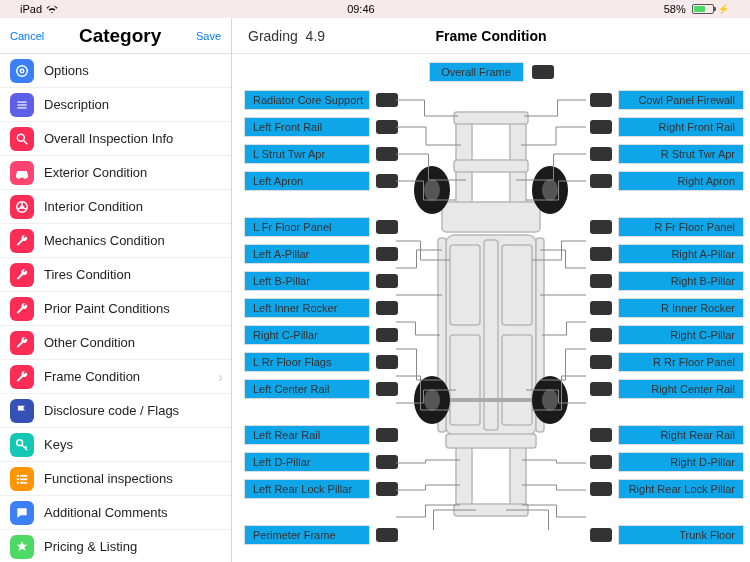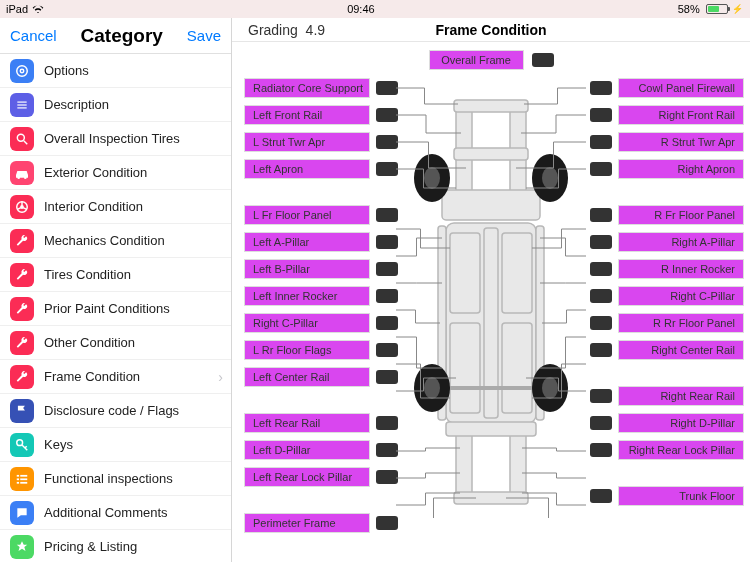--- a/index.html
+++ b/index.html
@@ -12,21 +12,21 @@
     overflow: hidden;
     position: relative;
   }
   
   .status-bar {
     height: 18px;
     background: #f6eaea;
     display: flex;
     justify-content: space-between;
     align-items: center;
-    padding: 0 6px;
+    padding: 0 20px;
     font-size: 11px;
     color: #000;
   }
   .status-left, .status-right { display: flex; align-items: center; gap: 4px; }
   .status-center { font-weight: 500; }
   .wifi-icon { width: 12px; height: 8px; }
   .battery-icon {
     width: 22px; height: 10px;
     border: 1px solid #555; border-radius: 2px;
     position: relative; display: inline-block;
@@ -52,58 +52,58 @@
     border-right: 1px solid #d6d6d6;
     background: #fff;
     display: flex; flex-direction: column;
   }
   .sidebar-header {
     height: 36px;
     display: flex; align-items: center; justify-content: space-between;
     padding: 0 10px;
     border-bottom: 1px solid #e0e0e0;
   }
-  .link { color: #007aff; font-size: 15px; }
+  .link { color: #007aff; font-size: 11px; }
   .sidebar-title { font-weight: 600; font-size: 19px; }
   .sidebar-list { flex:1; overflow:hidden; }
   .sidebar-item {
     display:flex; align-items:center; gap:10px;
     height:34px; padding:0 8px 0 10px;
     border-bottom: 1px solid #efefef;
     font-size: 13px; color:#222;
   }
   .sidebar-item .icon {
     width:24px; height:24px; border-radius:6px;
     display:flex; align-items:center; justify-content:center;
     color:#fff; flex-shrink:0;
   }
   .sidebar-item .chev { margin-left:auto; color:#c7c7cc; font-size:14px; }
 
   
   .main { flex:1; position:relative; background:#fff; }
   .main-header {
-    height:24px; display:flex; align-items:center; justify-content:space-between;
+    height:36px; display:flex; align-items:center; justify-content:space-between;
     padding:2px 16px; border-bottom:1px solid #e6e6e6;
   }
   .grading { font-size:14px; color:#333; }
   .main-title { font-weight:600; font-size:14px; position:absolute; left:50%; transform:translateX(-50%); }
 
   .diagram-wrap {
     position:relative;
     width: 100%;
     height: calc(100% - 36px);
     padding: 8px 0 0 0;
   }
 
   .overall-row {
     display:flex; justify-content:center; align-items:center;
     gap:8px; margin-bottom:8px;
   }
   .label-cell {
-    background:#d946ef; border:1px solid #ddd;
+    background:#0ea5e9; border:1px solid #ddd;
     font-size:11px; color:#333;
     height:20px; display:flex; align-items:center;
     padding: 0 8px;
     white-space:nowrap;
   }
   .label-cell.wide { width: 126px; }
   .label-cell.right { justify-content:flex-end; }
   .status-square {
     width:22px; height:14px; background:#333; border-radius:3px;
   }
@@ -185,21 +185,21 @@
           </span>
           <span>Description</span>
         </div>
         <div class="sidebar-item">
           <span class="icon c-red">
             <svg width="14" height="14" viewBox="0 0 24 24" fill="white">
               <circle cx="10" cy="10" r="6" fill="none" stroke="white" stroke-width="2.5"></circle>
               <line x1="15" y1="15" x2="21" y2="21" stroke="white" stroke-width="2.5"></line>
             </svg>
           </span>
-          <span>Overall Inspection Tires</span>
+          <span>Overall Inspection Info</span>
         </div>
         <div class="sidebar-item">
           <span class="icon c-pink">
             <svg width="16" height="14" viewBox="0 0 24 18" fill="white">
               <path d="M3 12l2-6h14l2 6v4H3z"></path>
               <circle cx="7" cy="16" r="2"></circle>
               <circle cx="17" cy="16" r="2"></circle>
             </svg>
           </span>
           <span>Exterior Condition</span>
@@ -405,20 +405,24 @@
               <div class="label-cell wide right">Right Apron</div>
               <div class="status-square"></div>
             </div>
             <div class="spacer"></div>
             <div class="label-row right">
               <div class="label-cell wide right">R Fr Floor Panel</div>
               <div class="status-square"></div>
             </div>
             <div class="label-row right">
               <div class="label-cell wide right">Right A-Pillar</div>
+              <div class="status-square"></div>
+            </div>
+            <div class="label-row right">
+              <div class="label-cell wide right">Right B-Pillar</div>
               <div class="status-square"></div>
             </div>
             <div class="label-row right">
               <div class="label-cell wide right">R Inner Rocker</div>
               <div class="status-square"></div>
             </div>
             <div class="label-row right">
               <div class="label-cell wide right">Right C-Pillar</div>
               <div class="status-square"></div>
             </div>

